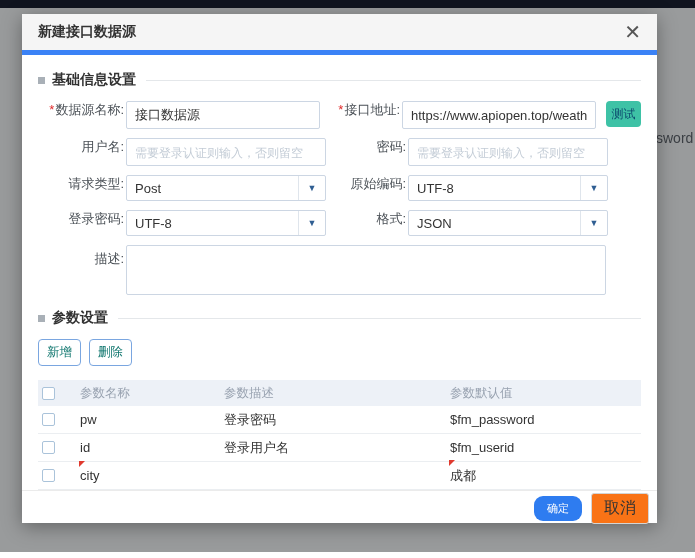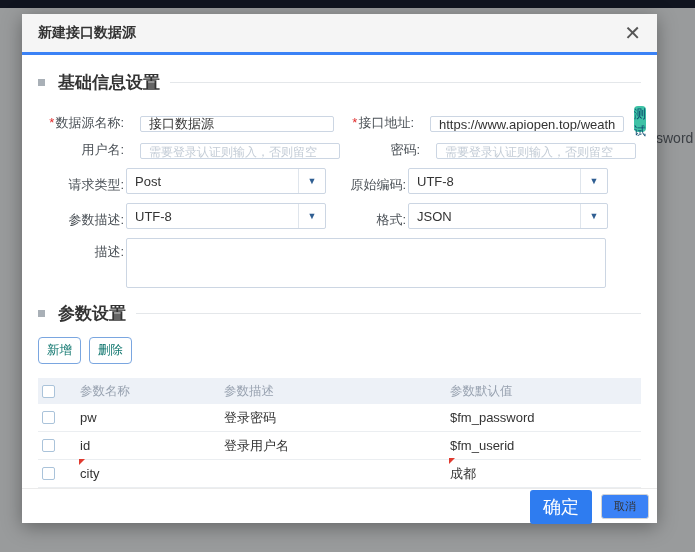--- a/index.html
+++ b/index.html
@@ -10,45 +10,45 @@
   }
   .topbar { position:absolute; left:0; top:0; width:695px; height:8px; background:#10141f; }
   .overlay { position:absolute; left:0; top:8px; width:695px; height:544px; background:#999b9c; }
   .bg-text { position:absolute; left:656px; top:130px; color:#3b3f44; font-size:14px; }
 
   .dialog {
     position:absolute; left:22px; top:14px; width:635px; height:509px;
     background:#ffffff; box-shadow:0 4px 18px rgba(0,0,0,.35); display:flex; flex-direction:column;
   }
   .dlg-header {
-    height:41px; flex:0 0 41px; background:#f5f5f5; border-bottom:3px solid #3b82f6;
+    height:41px; flex:0 0 41px; background:#f5f5f5; border-bottom:5px solid #3b82f6;
     display:flex; align-items:center; justify-content:space-between; padding:0 16px;
   }
   .dlg-title { font-size:14px; font-weight:bold; color:#333; }
   .dlg-close { font-size:20px; color:#555; cursor:pointer; line-height:1; font-weight:300; }
 
   .dlg-body { flex:1; padding:12px 16px 0 16px; position:relative; }
 
   .section-head { display:flex; align-items:center; margin:4px 0 12px 0; }
   .bullet { width:7px; height:7px; background:#a9b0b7; margin-right:7px; flex:0 0 7px; }
-  .section-title { font-size:17px; font-weight:bold; color:#333; margin-right:10px; white-space:nowrap;margin-left:6px; }
+  .section-title { font-size:14px; font-weight:bold; color:#333; margin-right:10px; white-space:nowrap; }
   .section-line { flex:1; height:1px; background:#e4e7ea; }
 
-  .form-row { display:flex; align-items:flex-end; margin-bottom:9px; }
+  .form-row { display:flex; align-items:flex-start; margin-bottom:9px; }
   .form-row.top-align { align-items:flex-start; }
   .lbl { font-size:13px; color:#4b5157; white-space:nowrap; }
   .lbl-left { width:86px; text-align:right; flex:0 0 86px; }
   .lbl-right { width:80px; text-align:right; flex:0 0 80px; }
   .req { color:#e02b2b; margin-right:1px; }
 
   .ipt, .dd, .ta {
     border:1px solid #ccd6e3; border-radius:2px; background:#fff;
     font-family:inherit; font-size:13px; color:#333;
   }
-  .ipt { width:200px; height:16px; padding:0 8px; margin-left:16px; }
+  .ipt { width:200px; height:28px; padding:0 8px; margin-left:2px; }
   .ipt::placeholder { color:#c3ccd6; opacity:1; font-size:12px; }
   .dd { width:200px; height:26px; margin-left:2px; display:flex; align-items:center; cursor:pointer; }
   .dd-value { flex:1; padding-left:8px; }
   .dd-arrow { width:27px; height:100%; border-left:1px solid #dfe5ec; display:flex; align-items:center; justify-content:center; color:#2f5e92; font-size:9px; }
   .ta { width:480px; height:50px; margin-left:2px; padding:4px 8px; resize:none; }
   .lbl-desc { padding-top:5px; }
 
   .btn-test {
     margin-left:10px; width:40px; height:26px; background:#3ec2a6; color:#0c4a6e;
     border:none; border-radius:4px; font-size:12px; font-family:inherit; cursor:pointer;
@@ -73,26 +73,26 @@
     position:absolute; left:-1px; top:-7px; width:0; height:0; display:none;
     border-top:6px solid #e03a2f; border-right:6px solid transparent;
   }
   .dirty.on { display:block; }
 
   .dlg-footer {
     flex:0 0 36px; border-top:1px solid #ebebeb; display:flex; align-items:center;
     justify-content:flex-end; gap:9px; padding:0 8px 0 16px;
   }
   .btn-ok {
-    background:#2e7cf0; color:#fff; border:none; border-radius:3px;
-    font-size:18px; font-family:inherit; padding:5px 13px; cursor:pointer;
+    background:#2e7cf0; color:#fff; border:none; border-radius:9px;
+    font-size:11px; font-family:inherit; padding:5px 13px; cursor:pointer;
   }
   .btn-cancel {
-    background:#3b82f6; color:#333; border:1px solid #d4d4d4; border-radius:3px;
-    font-size:11px; font-family:inherit; padding:4px 12px; cursor:pointer;
+    background:#f97316; color:#333; border:1px solid #d4d4d4; border-radius:3px;
+    font-size:16px; font-family:inherit; padding:4px 12px; cursor:pointer;
   }
 </style>
 </head>
 <body>
 
 <div class="topbar"></div>
 <div class="overlay"></div>
 <span class="bg-text">sword</span>
 
 <div class="dialog">
@@ -132,21 +132,21 @@
         <span class="dd-arrow">▼</span>
       </div>
       <span class="lbl lbl-right">原始编码:</span>
       <div class="dd">
         <span class="dd-value">UTF-8</span>
         <span class="dd-arrow">▼</span>
       </div>
     </div>
 
     <div class="form-row">
-      <span class="lbl lbl-left">参数描述:</span>
+      <span class="lbl lbl-left">登录密码:</span>
       <div class="dd">
         <span class="dd-value">UTF-8</span>
         <span class="dd-arrow">▼</span>
       </div>
       <span class="lbl lbl-right">格式:</span>
       <div class="dd">
         <span class="dd-value">JSON</span>
         <span class="dd-arrow">▼</span>
       </div>
     </div>

